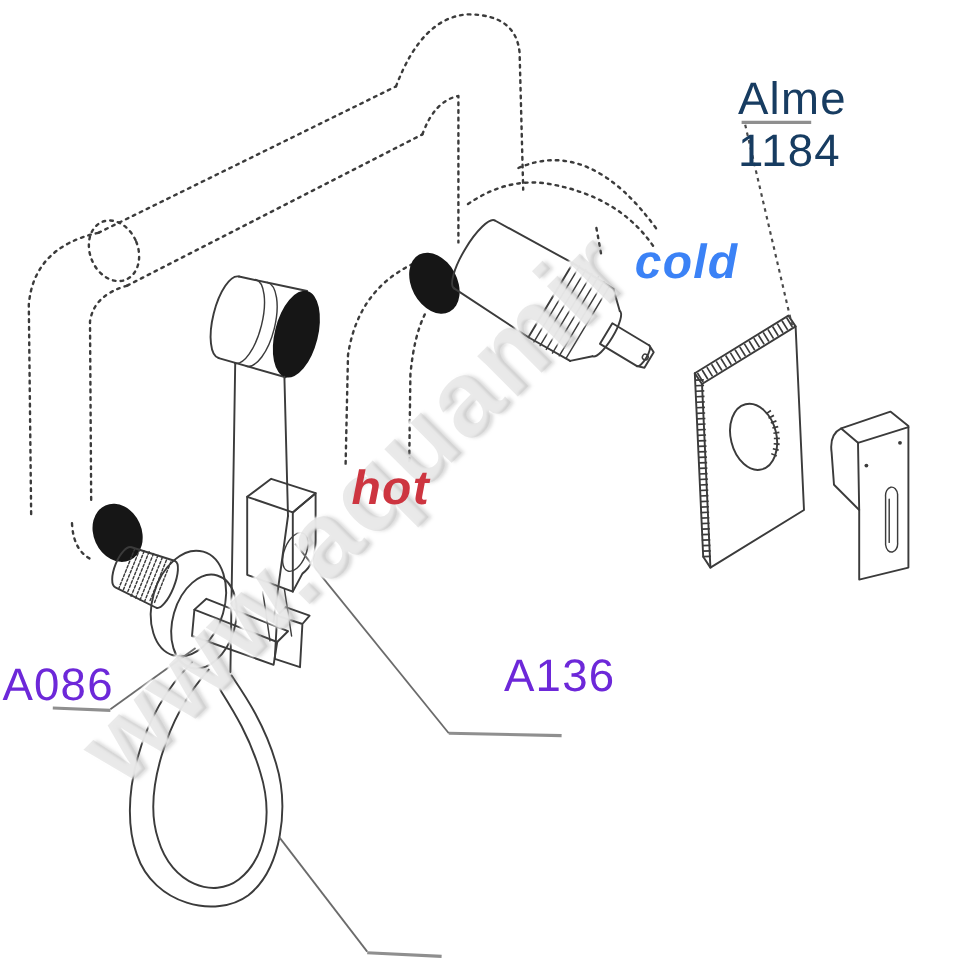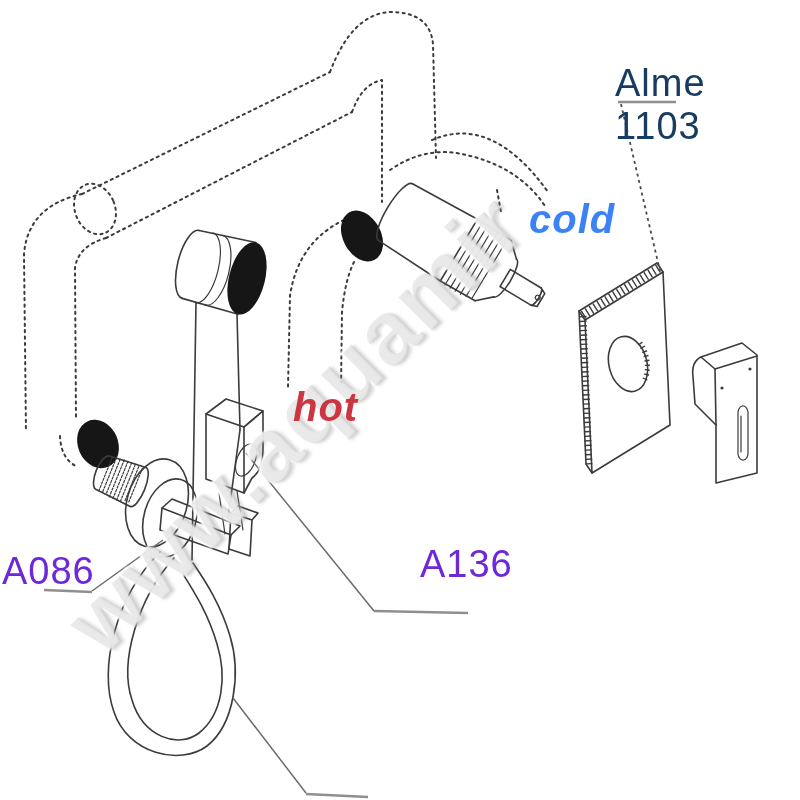--- a/index.html
+++ b/index.html
@@ -141,19 +141,19 @@
       <path class="leader" d="M92,591 L163,540"></path>
       <path class="underline" d="M374,611 L468,613"></path>
       <path class="leader" d="M374,611 L246,453"></path>
       <path class="underline" d="M306,794 L368,797"></path>
       <path class="leader" d="M306,793 L233,698"></path>
     </g>
   </svg>
 
   <div class="watermark">www.aquamir</div>
 
-  <div class="part-label label-alme">Alme 1103</div>
+  <div class="part-label label-alme">Alme 1184</div>
   <div class="temp-label label-cold">cold</div>
   <div class="temp-label label-hot">hot</div>
   <div class="part-label label-a086">A086</div>
   <div class="part-label label-a136">A136</div>
 
 </div>
 
 </body></html>

